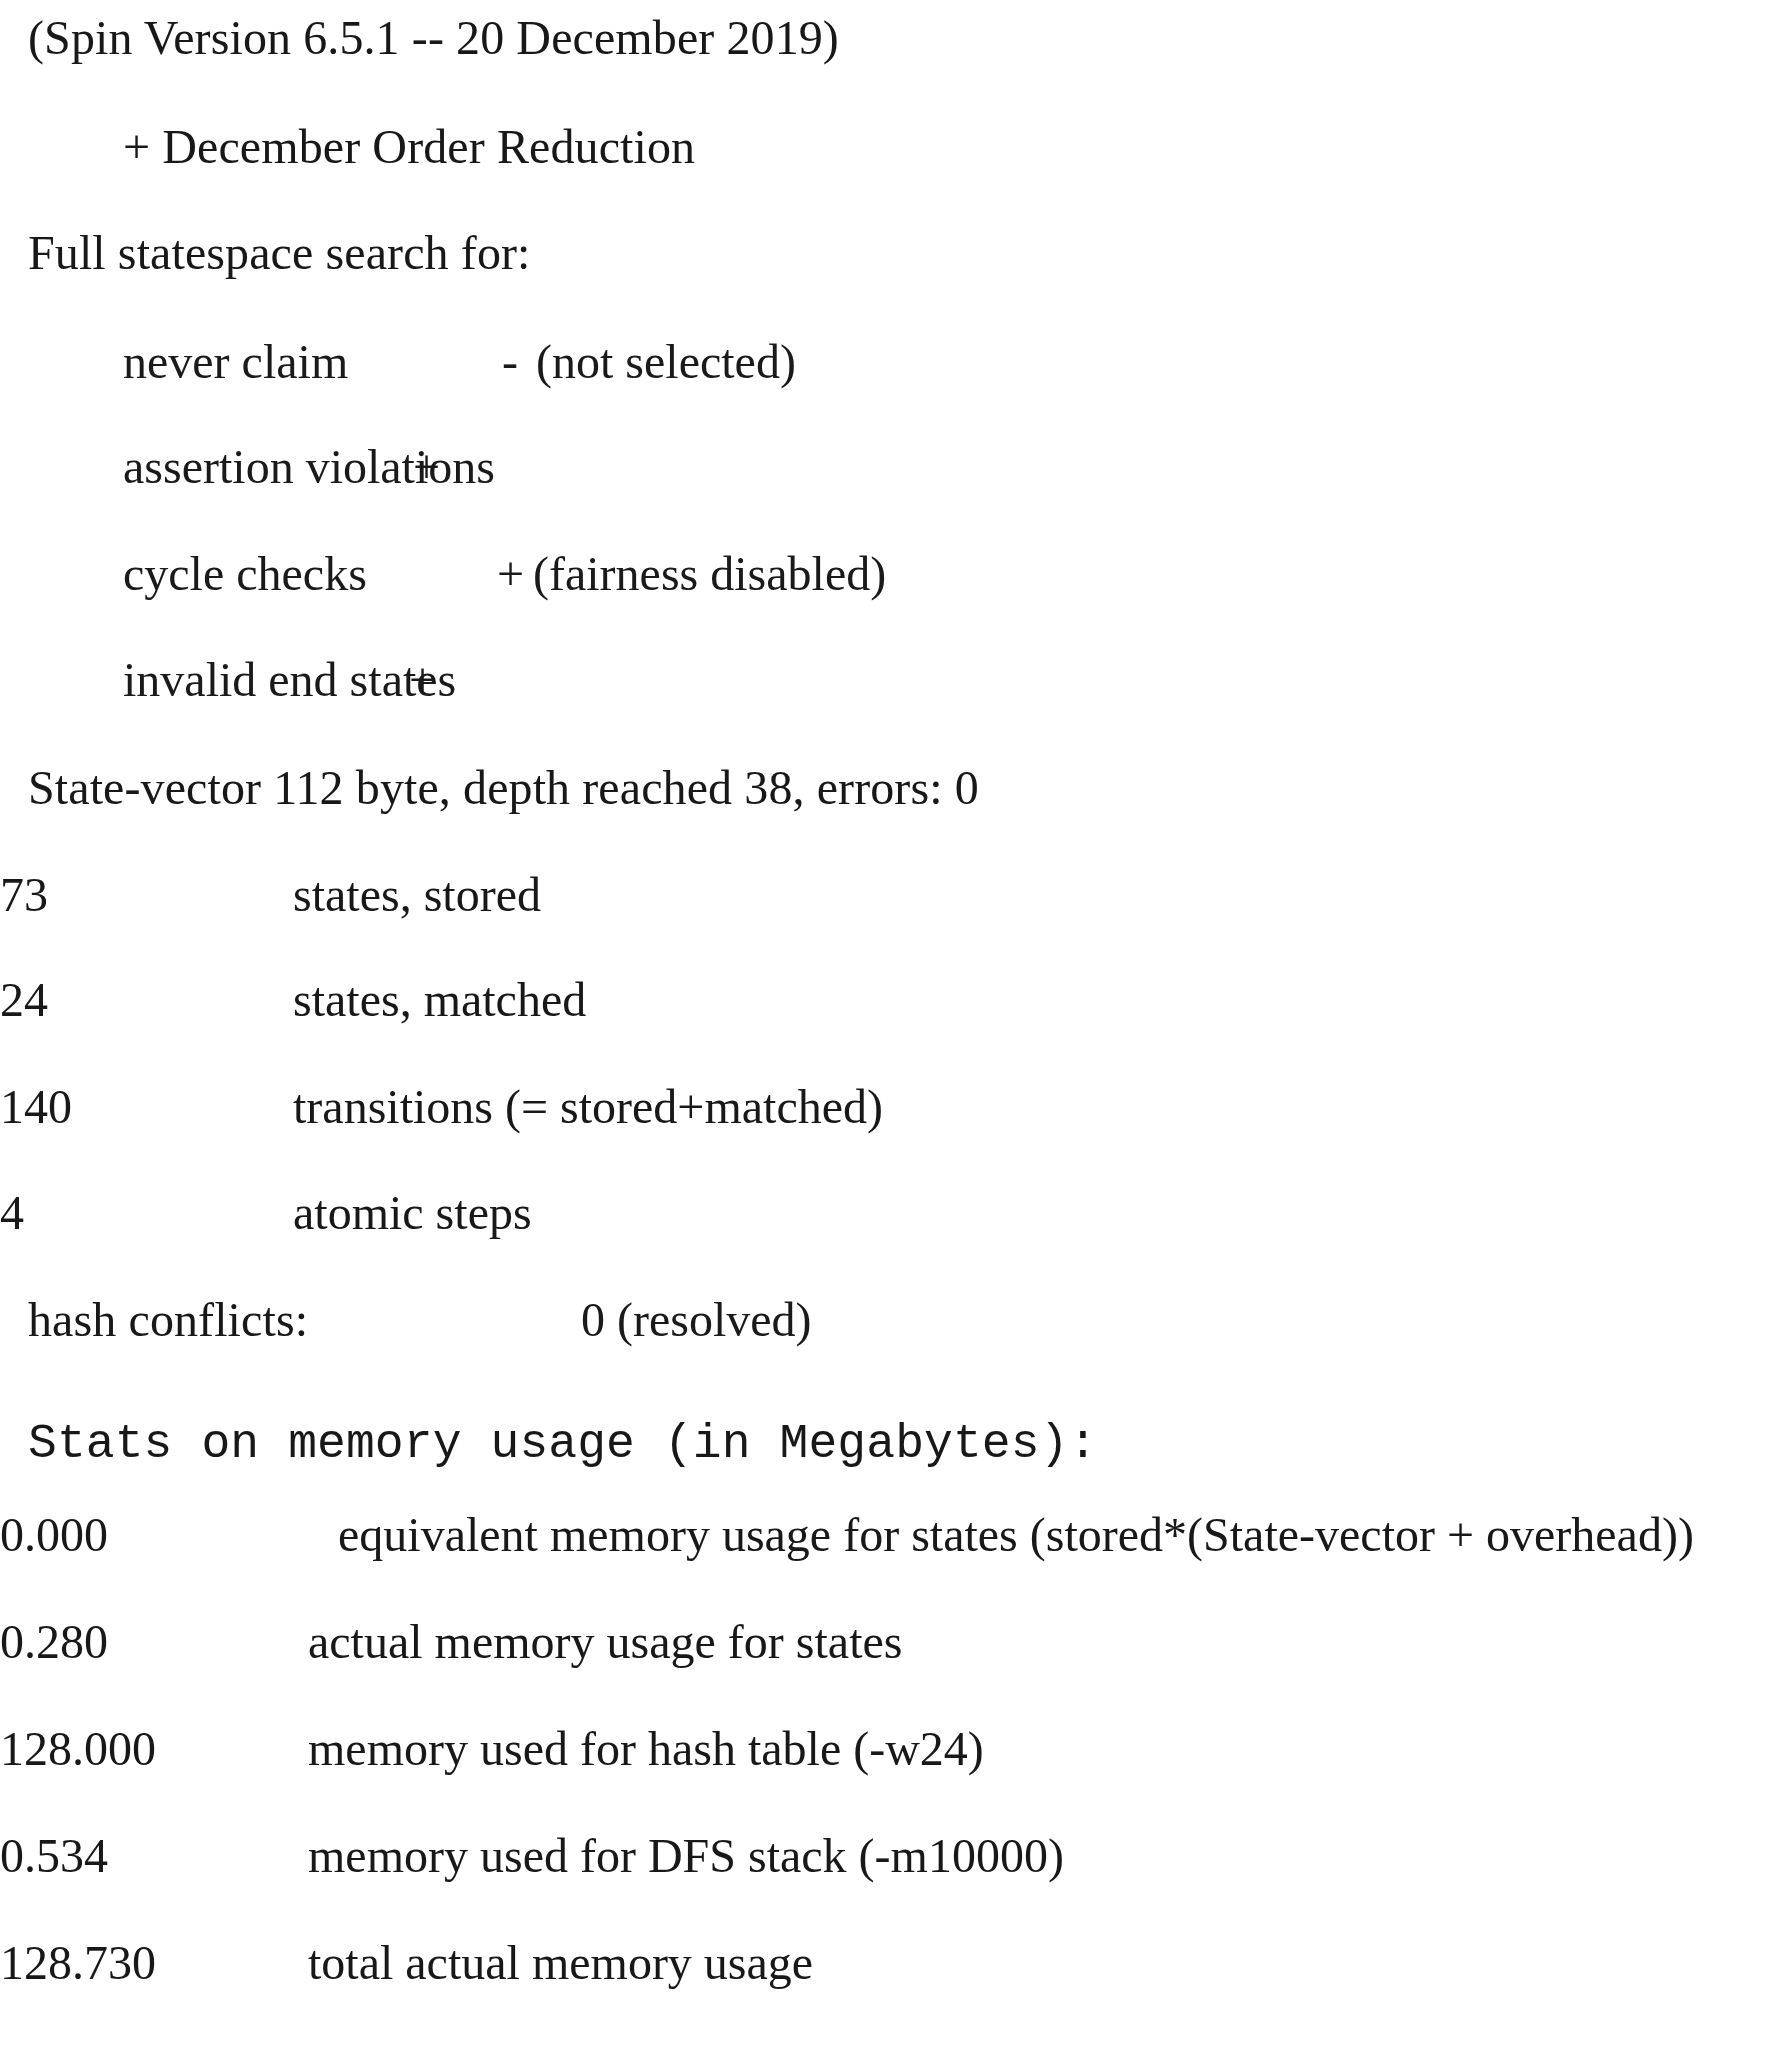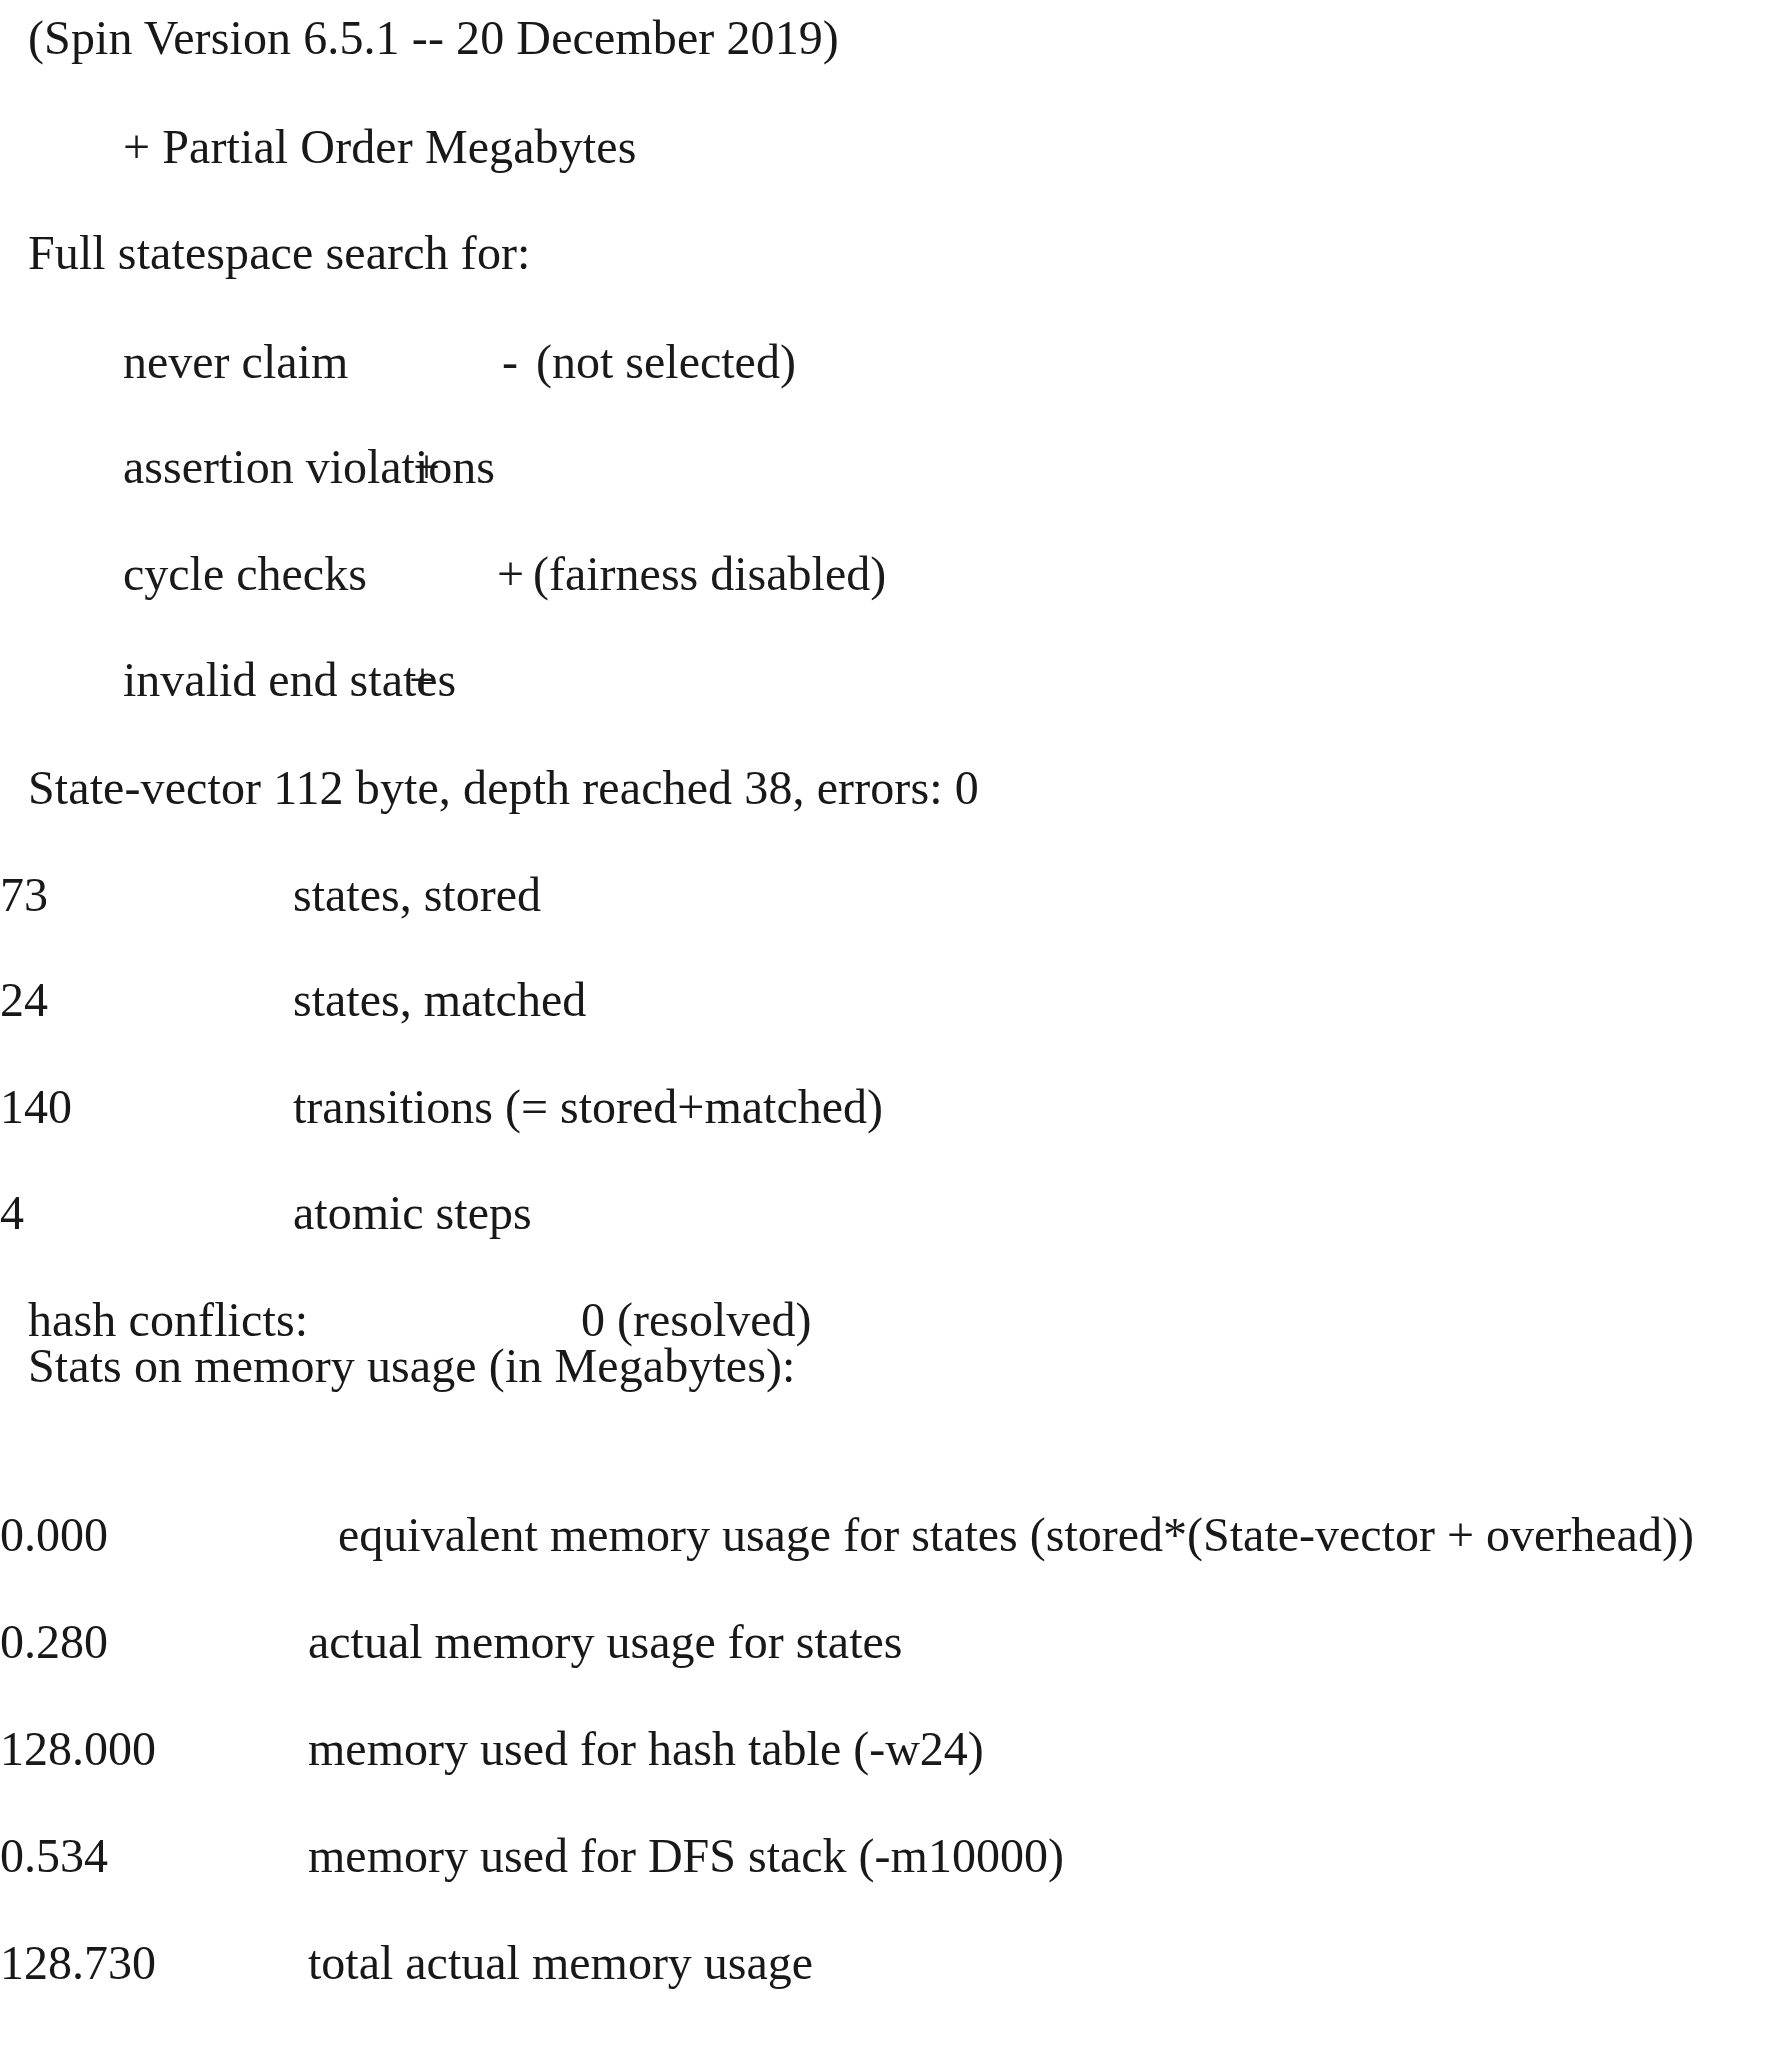--- a/index.html
+++ b/index.html
@@ -87,21 +87,21 @@
     line-height: 55px;
   }
 </style>
 </head>
 <body>
 
 <div class="report">
 
   <div class="line col-root" style="top: 10.3px; font-size: 48px;">(Spin Version 6.5.1 -- 20 December 2019)</div>
 
-  <div class="line col-indent" style="top: 119px; font-size: 48px;">+ Partial Order Megabytes</div>
+  <div class="line col-indent" style="top: 119px; font-size: 48px;">+ December Order Reduction</div>
 
   <div class="line col-root" style="top: 225px; font-size: 48px;">Full statespace search for:</div>
 
   <div>
     <span class="opt-name" style="top: 334px; font-size: 48px;">never claim</span>
     <span class="opt-mark" style="top: 334px; left: 502px; font-size: 48px;">-</span>
     <span class="opt-mark" style="top: 334px; left: 536px; font-size: 48px;">(not selected)</span>
   </div>
 
   <div>
@@ -140,21 +140,21 @@
   <div>
     <span class="numcol stats" style="top: 1185px; font-size: 48px;">4</span>
     <span class="labelcol stats" style="top: 1185px; font-size: 48px;">atomic steps</span>
   </div>
 
   <div>
     <span class="line col-root" style="top: 1292px; font-size: 48px;">hash conflicts:</span>
     <span class="hash-value" style="top: 1292px; font-size: 48px;">0 (resolved)</span>
   </div>
 
-  <div class="line col-root" style="top: 1338px; font-size: 48px;">Stats on memory usage (in Megabytes):</div>
+  <div class="line col-root" style="top: 1417px; font-size: 48px; font-family: Liberation Mono, monospace;">Stats on memory usage (in Megabytes):</div>
 
   <div>
     <span class="numcol mem" style="top: 1507px; font-size: 48px;">0.000</span>
     <span class="labelcol mem" style="top: 1507px; font-size: 48px; margin-left: 30px;">equivalent memory usage for states (stored*(State-vector + overhead))</span>
   </div>
 
   <div>
     <span class="numcol mem" style="top: 1614px; font-size: 48px;">0.280</span>
     <span class="labelcol mem" style="top: 1614px; font-size: 48px;">actual memory usage for states</span>
   </div>

